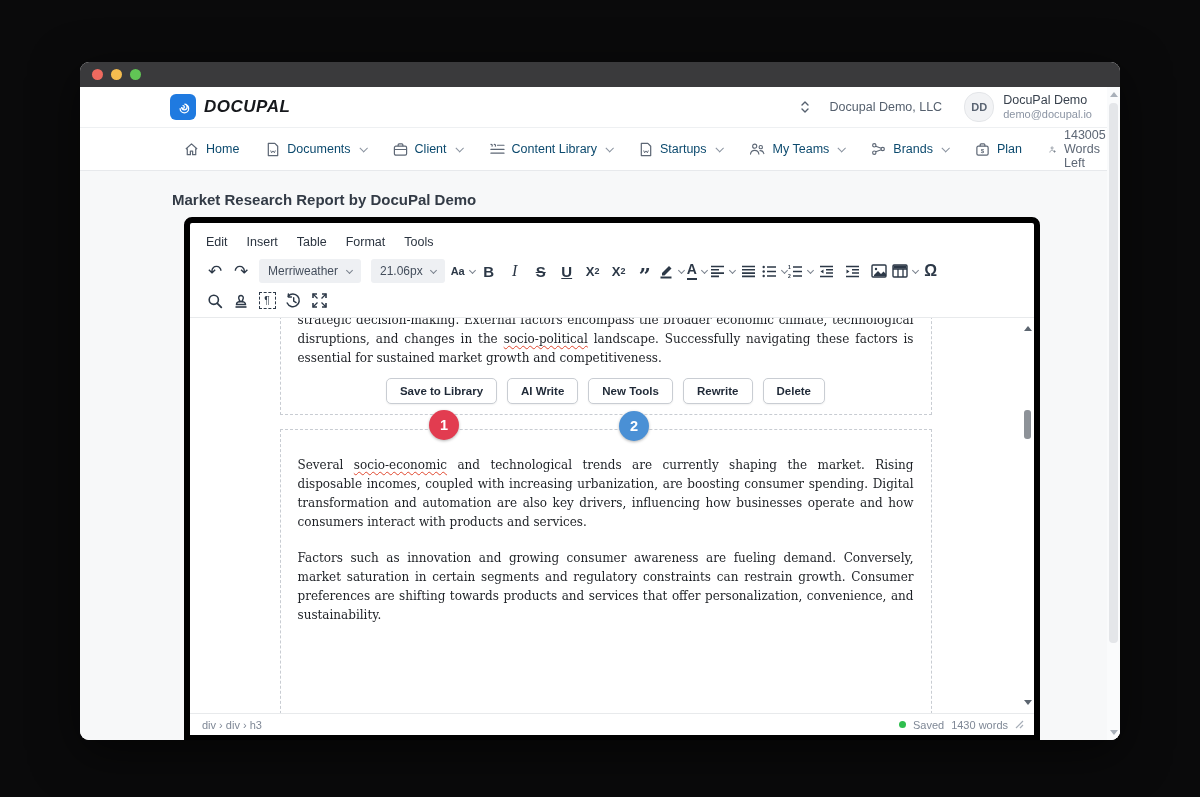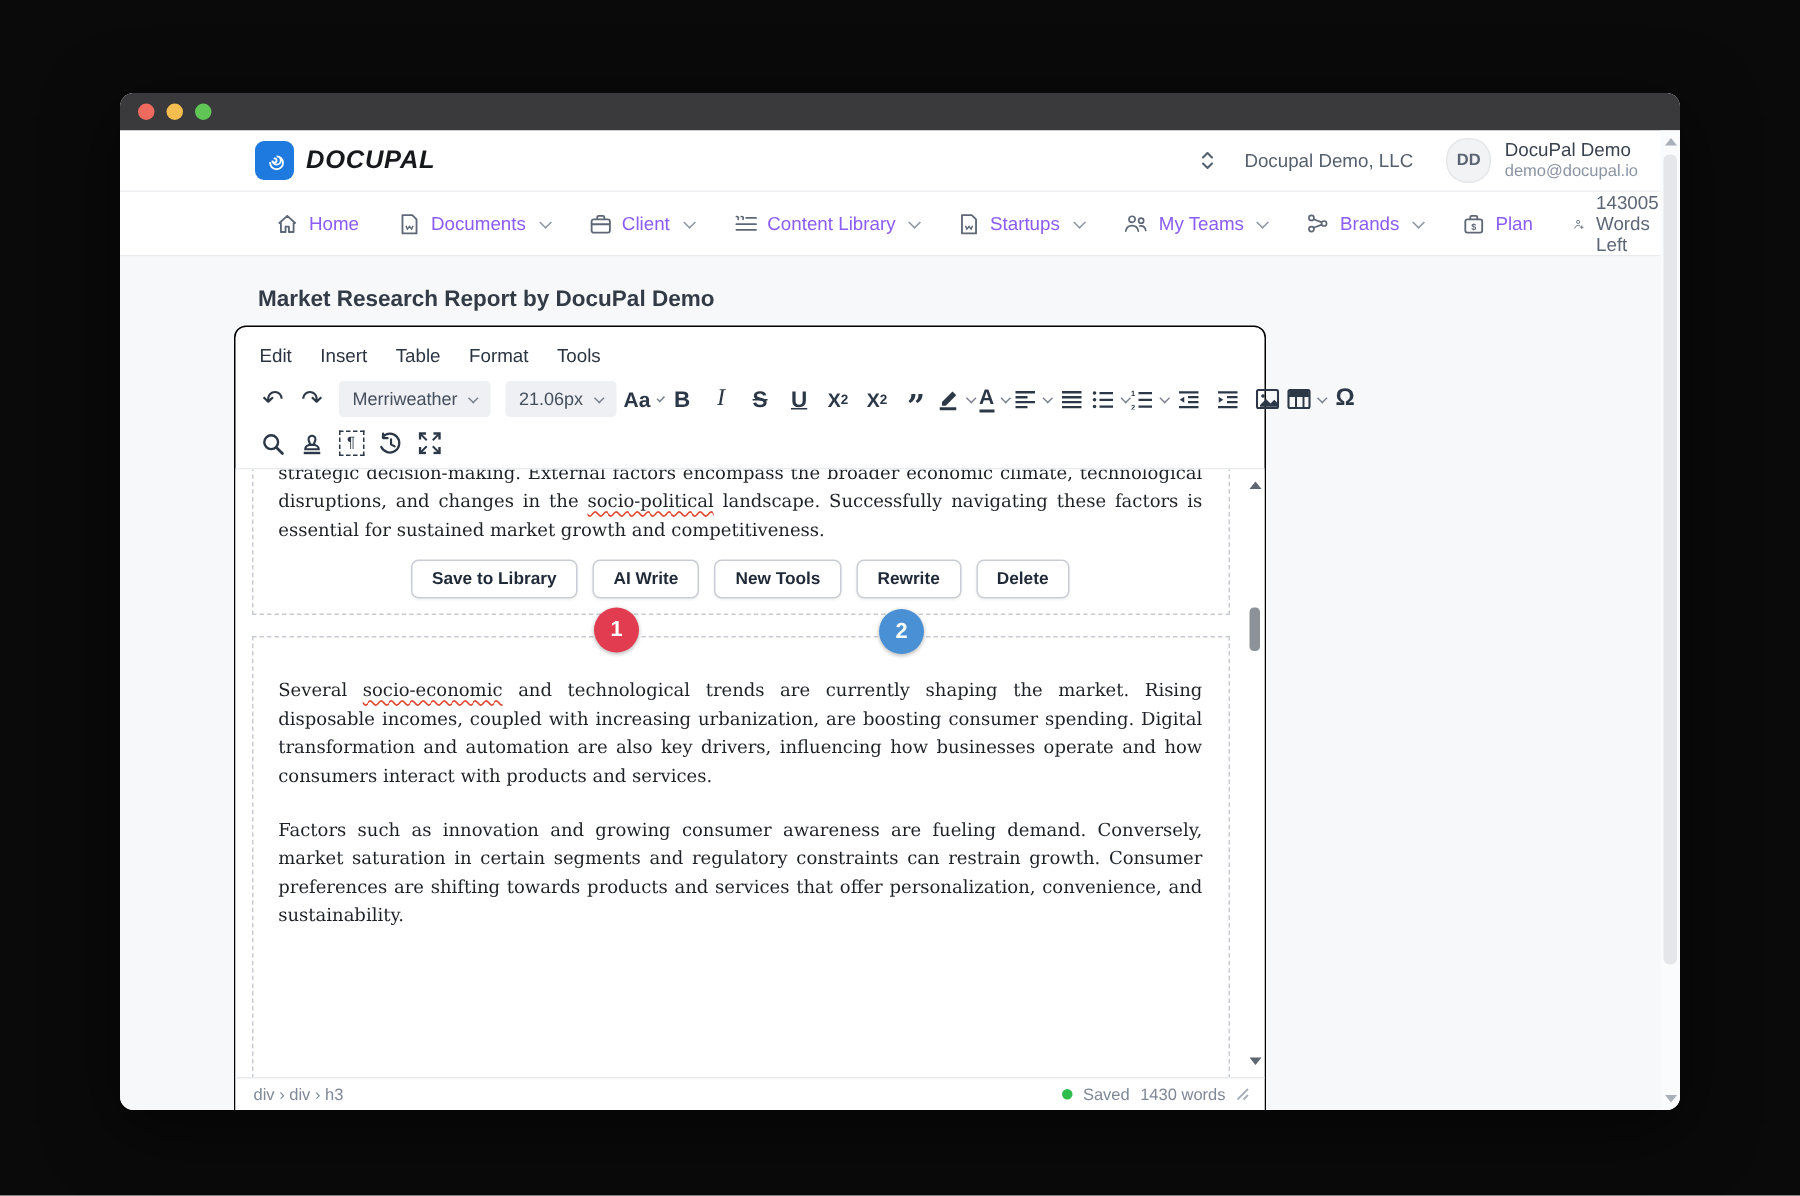--- a/index.html
+++ b/index.html
@@ -22,33 +22,33 @@
   .header-right { margin-left:auto; display:flex; align-items:center; gap:22px; }
   .org-switcher { display:flex; align-items:center; gap:20px; font-size:12.5px; color:#55606e; cursor:pointer; }
   .user-chip { display:flex; align-items:center; gap:9px; }
   .avatar { width:30px; height:30px; border-radius:14px; background:#f2f3f5; border:1px solid #e4e6e9; color:#5a6472;
     font-size:11px; font-weight:700; display:flex; align-items:center; justify-content:center; }
   .user-name { font-size:12.5px; color:#39424e; line-height:1.25; }
   .user-email { font-size:11px; color:#8b94a3; line-height:1.2; }
 
   
   .nav-bar { height:43px; background:#fff; border-bottom:1px solid #e7e9ec; display:flex; align-items:center; padding:0 30px 0 104px; gap:27px; }
-  .nav-item { display:flex; align-items:center; gap:7px; font-size:12.5px; color:#8b5cf6; cursor:pointer; white-space:nowrap; }
+  .nav-item { display:flex; align-items:center; gap:7px; font-size:12.5px; color:#0c4a6e; cursor:pointer; white-space:nowrap; }
   .nav-item svg { flex:none; }
   .words-left { margin-left:auto; display:flex; align-items:center; gap:8px; font-size:12.5px; color:#5d6775; margin-right:18px; }
   .chev { width:6px; height:6px; border-right:1.4px solid #8b94a0; border-bottom:1.4px solid #8b94a0;
     transform:rotate(45deg) translateY(-1px); display:inline-block; margin-left:2px; flex:none; }
 
   
   .main { position:absolute; left:0; right:0; top:109px; bottom:0; background:#f7f8f9; }
   .page-title { position:absolute; left:92px; top:20px; font-size:15px; font-weight:600; color:#333b46; }
 
   
-  .editor-card { position:absolute; left:76px; top:46px; width:688px; height:524px; background:#fff;
-    border:1px solid #000000; border-radius:8px 8px 0 0; display:flex; flex-direction:column; }
+  .editor-card { position:absolute; left:104px; top:46px; width:856px; height:524px; background:#fff;
+    border:6px solid #000000; border-radius:8px 8px 0 0; display:flex; flex-direction:column; }
   .menubar { height:31px; display:flex; align-items:center; gap:19px; padding:6px 0 0 16px; }
   .menu-item { font-size:12.5px; color:#2b3440; cursor:pointer; }
 
   .toolbar { display:flex; align-items:center; padding:0 0 0 12px; color:#2c3847; }
   .toolbar-1 { height:34px; gap:0; }
   .toolbar-2 { height:30px; border-bottom:1px solid #e8eaec; padding-bottom:4px; }
   .tbtn { display:flex; align-items:center; justify-content:center; min-width:26px; height:26px; cursor:pointer;
     font-size:15px; color:#2c3847; position:relative; }
   .tbtn .mini-chev { width:5px; height:5px; border-right:1.3px solid #7a828e; border-bottom:1.3px solid #7a828e;
     transform:rotate(45deg); margin-left:5px; margin-top:-2px; }
@@ -236,21 +236,21 @@
         <span class="tbtn g-undo">↶</span>
         <span class="tbtn g-undo">↷</span>
         <span class="tsel" style="width:102px;justify-content:space-between;">
           <span>Merriweather</span>
             <span class="mini-chev"></span>
         </span>
         <span class="tsel">
           <span>21.06px</span>
             <span class="mini-chev"></span>
         </span>
-        <span class="tbtn" style="font-weight:600;font-size:14px;">
+        <span class="tbtn" style="font-weight:600;font-size:11px;">
           <span>Aa</span>
             <span class="mini-chev"></span>
         </span>
         <span class="tbtn g-bold">B</span>
         <span class="tbtn g-italic">I</span>
         <span class="tbtn g-strike">S</span>
         <span class="tbtn g-under">U</span>
         <span class="tbtn g-sub">
             <span>X</span>
             <sub>2</sub>

